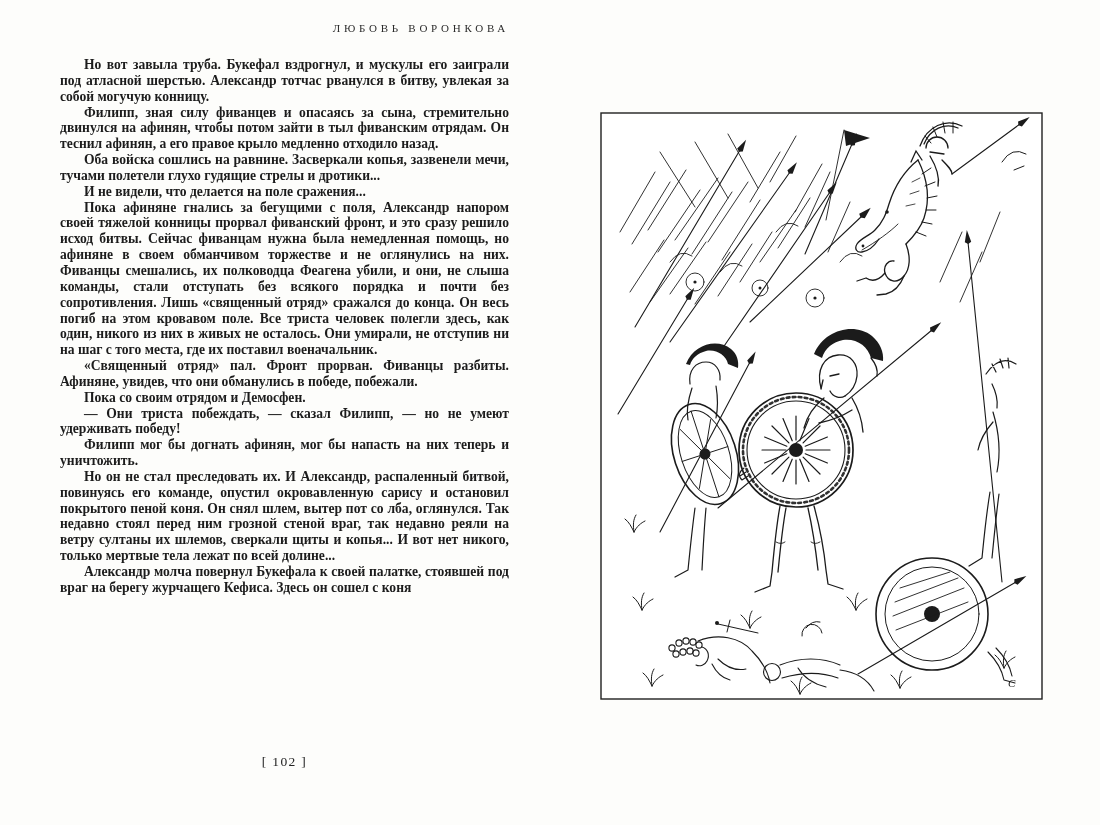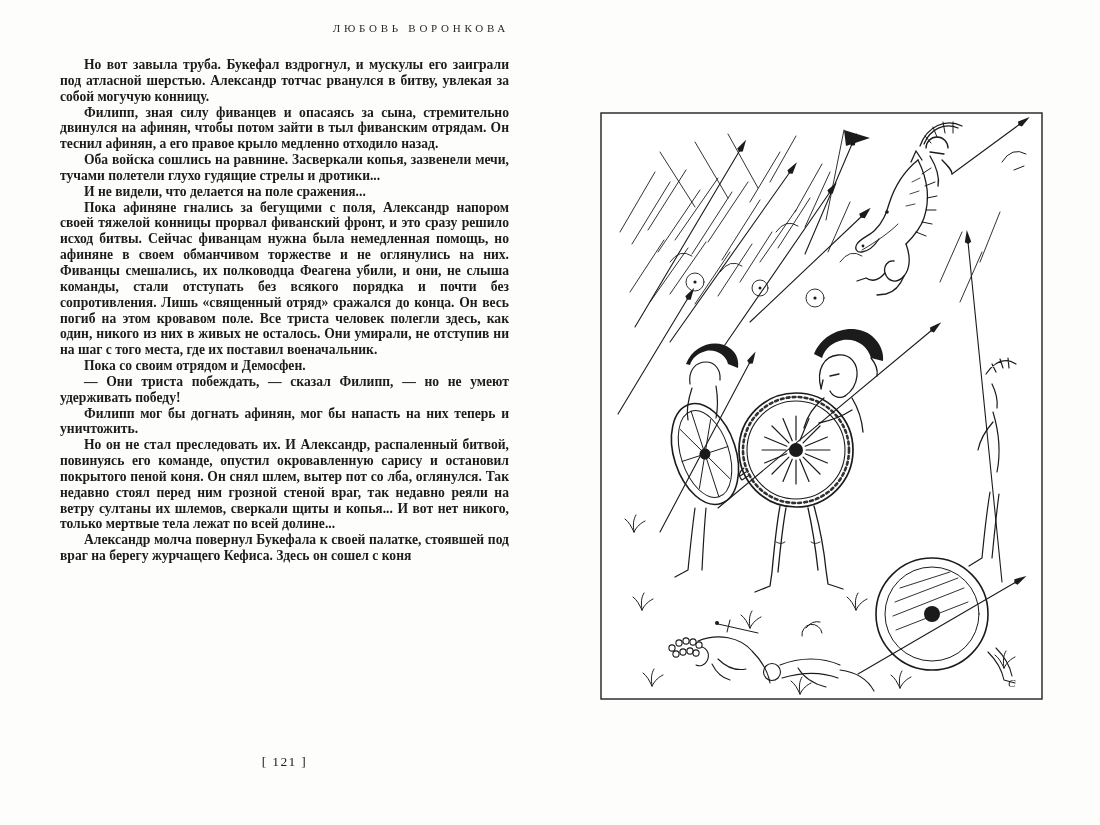--- a/index.html
+++ b/index.html
@@ -59,29 +59,30 @@
 <div class="spread">
 
   <div class="text-page">
     <div class="running-header">ЛЮБОВЬ ВОРОНКОВА</div>
     <div class="body-text">
       <p>Но вот завыла труба. Букефал вздрогнул, и мускулы его заиграли под атласной шерстью. Александр тотчас рванулся в битву, увлекая за собой могучую конницу.</p>
       <p>Филипп, зная силу фиванцев и опасаясь за сына, стремительно двинулся на афинян, чтобы потом зайти в тыл фиванским отрядам. Он теснил афинян, а его правое крыло медленно отходило назад.</p>
       <p>Оба войска сошлись на равнине. Засверкали копья, зазвенели мечи, тучами полетели глухо гудящие стрелы и дротики...</p>
       <p>И не видели, что делается на поле сражения...</p>
       <p>Пока афиняне гнались за бегущими с поля, Александр напором своей тяжелой конницы прорвал фиванский фронт, и это сразу решило исход битвы. Сейчас фиванцам нужна была немедленная помощь, но афиняне в своем обманчивом торжестве и не оглянулись на них. Фиванцы смешались, их полководца Феагена убили, и они, не слыша команды, стали отступать без всякого порядка и почти без сопротивления. Лишь «священный отряд» сражался до конца. Он весь погиб на этом кровавом поле. Все триста человек полегли здесь, как один, никого из них в живых не осталось. Они умирали, не отступив ни на шаг с того места, где их поставил военачальник.</p>
+      <p>«Священный отряд» пал. Фронт прорван. Фиванцы разбиты. Афиняне, увидев, что они обманулись в победе, побежали.</p>
       <p>Пока со своим отрядом и Демосфен.</p>
       <p>— Они триста побеждать, — сказал Филипп, — но не умеют удерживать победу!</p>
       <p>Филипп мог бы догнать афинян, мог бы напасть на них теперь и уничтожить.</p>
       <p>Но он не стал преследовать их. И Александр, распаленный битвой, повинуясь его команде, опустил окровавленную сарису и остановил покрытого пеной коня. Он снял шлем, вытер пот со лба, оглянулся. Так недавно стоял перед ним грозной стеной враг, так недавно реяли на ветру султаны их шлемов, сверкали щиты и копья... И вот нет никого, только мертвые тела лежат по всей долине...</p>
       <p>Александр молча повернул Букефала к своей палатке, стоявшей под враг на берегу журчащего Кефиса. Здесь он сошел с коня</p>
     </div>
   </div>
 
-  <div class="page-number">[ 121 ]</div>
+  <div class="page-number">[ 102 ]</div>
 
   <div class="illustration-page">
     <svg viewBox="0 0 443 588" width="443" height="588">
       <rect x="1" y="1" width="441" height="586" fill="#ffffff" stroke="#202020" stroke-width="1.4"></rect>
 
       <g stroke="#1b1b1b" fill="none" stroke-width="0.9" stroke-linecap="round">
         <path d="M20,120L55,60 M32,132L70,70 M48,118L86,58 M58,140L100,78 M75,128L118,66 M92,142L132,80 M108,130L148,70 M122,148L160,88 M30,180L64,128 M50,190L88,136 M70,182L106,130 M95,192L130,140 M118,184L152,132 M140,170L172,120 M160,150L196,98 M178,136L210,86 M150,90L180,40 M170,70L196,24 M195,100L222,52"></path>
         <path d="M60,40L95,95 M95,30L128,86 M128,22L158,76 M230,60L205,115 M250,90L228,140 M362,120L340,170 M382,140L360,190 M400,100L380,150"></path>
         <path d="M70,150 q10,-14 22,-6 M120,160 q10,-14 22,-6 M176,120 q10,-14 22,-6 M240,150 q10,-14 22,-6"></path>
         <circle cx="95" cy="170" r="9"></circle>

